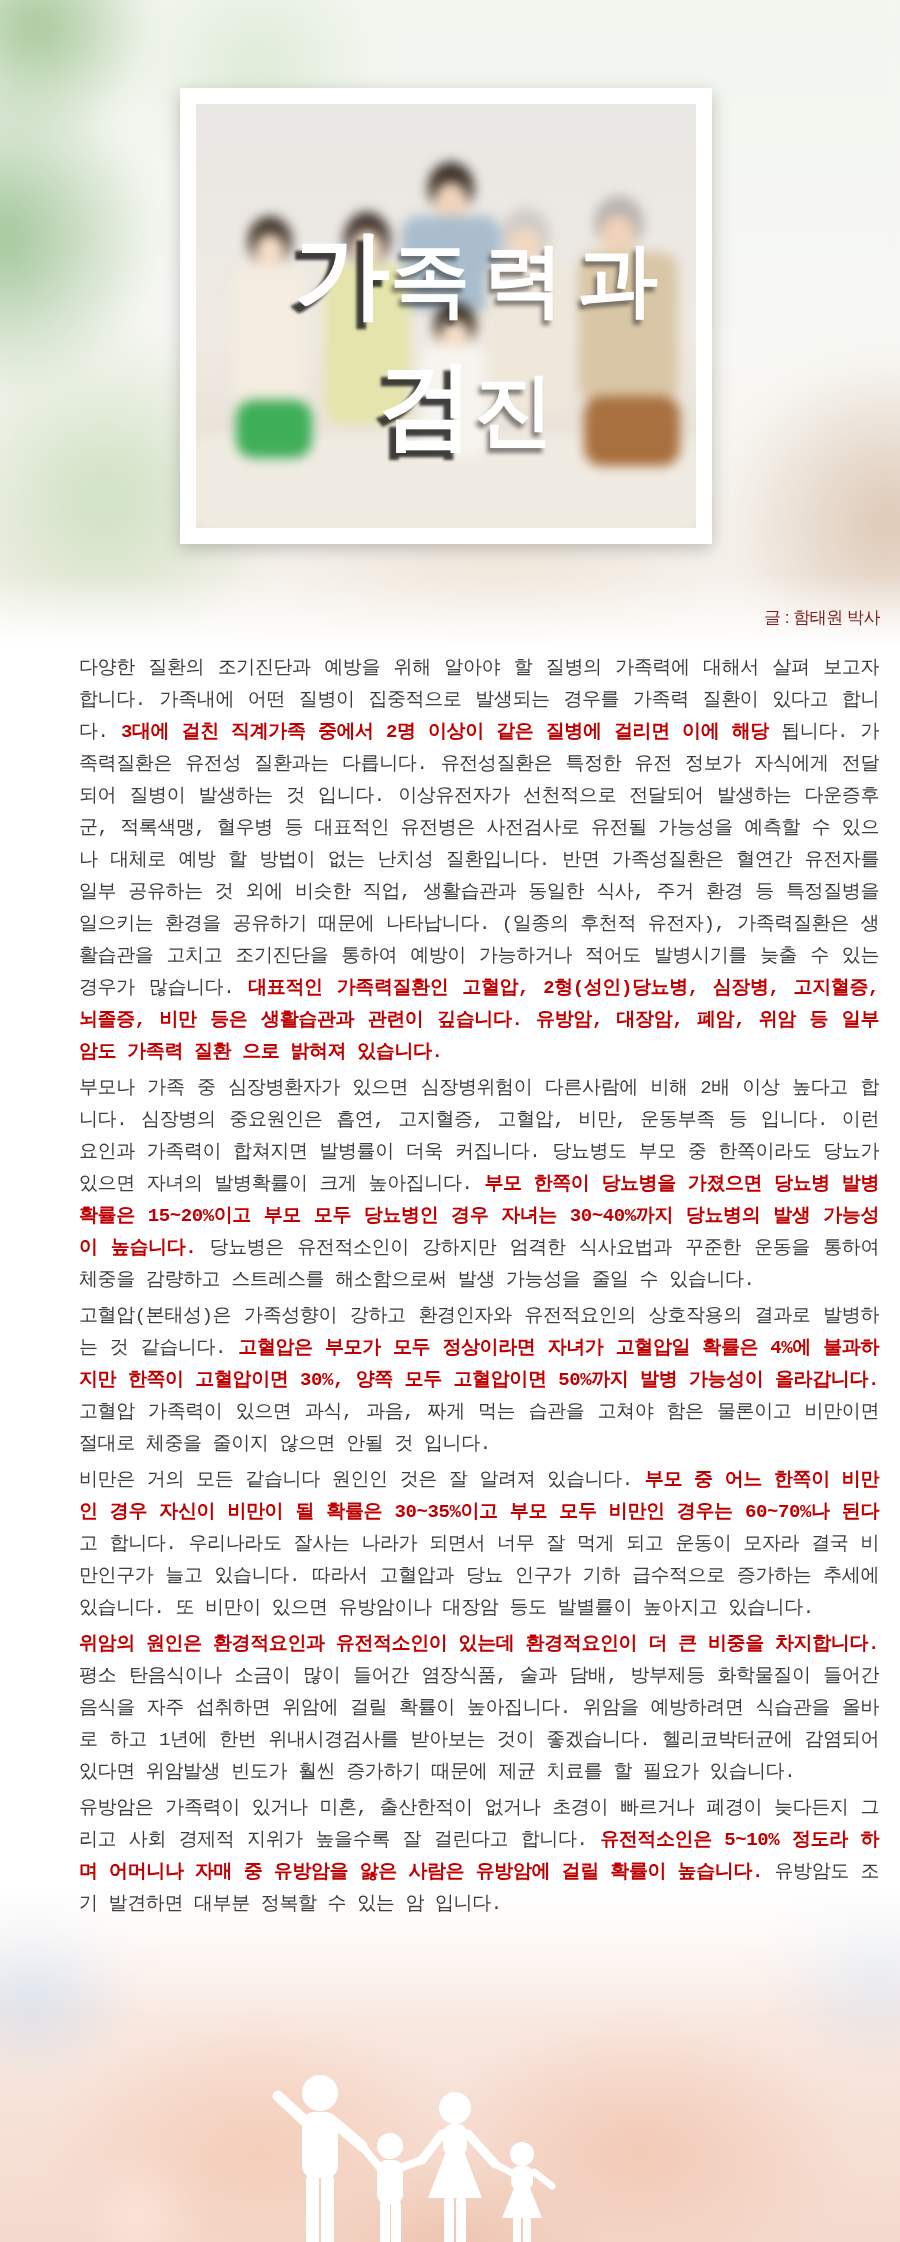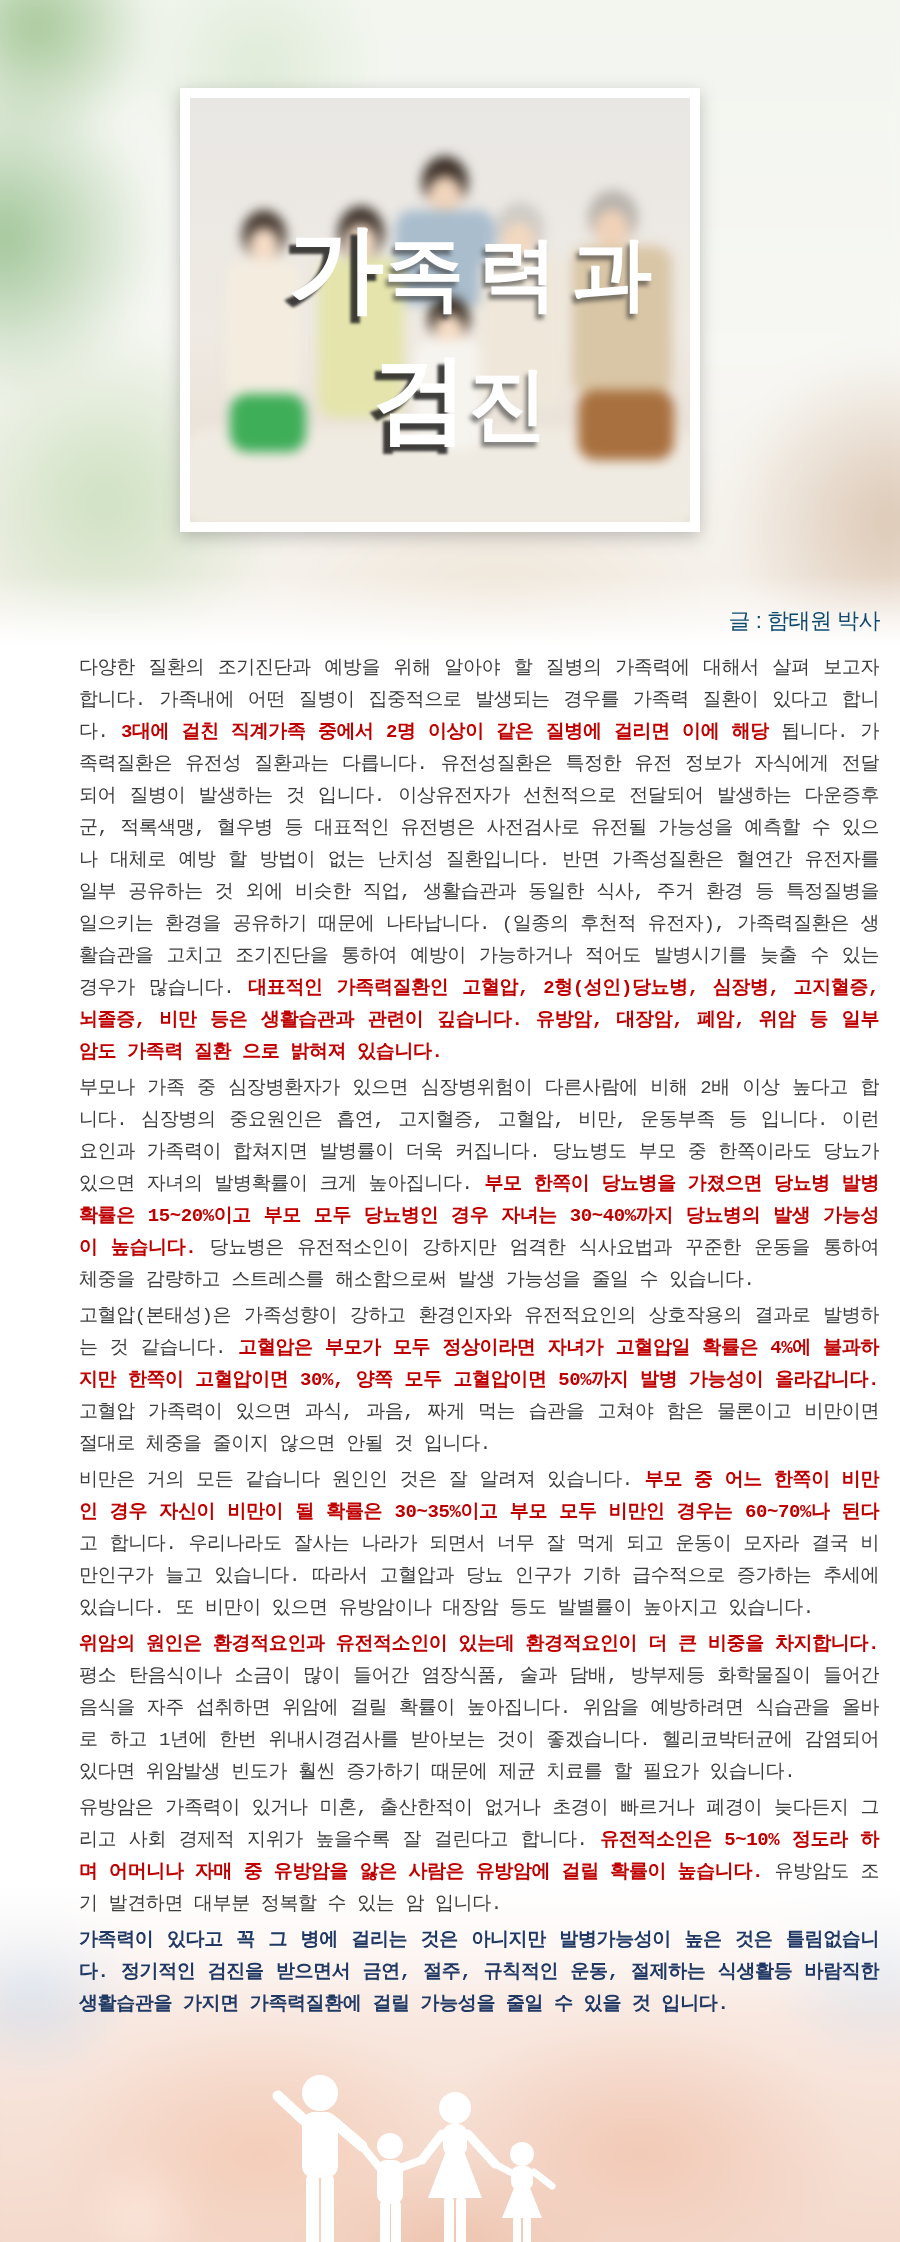--- a/index.html
+++ b/index.html
@@ -16,39 +16,39 @@
       radial-gradient(circle 180px at 30% 14%,rgba(205,225,195,.55), rgba(205,225,195,0) 70%),
       radial-gradient(circle 240px at 96% 78%,rgba(200,165,135,.55), rgba(200,165,135,0) 70%),
       radial-gradient(circle 320px at 55% 95%,rgba(238,228,214,.9),  rgba(238,228,214,0) 75%),
       linear-gradient(180deg,#f2f6ef 0%,#f7f7f3 55%,#f5efe8 100%);
     filter:blur(16px);}
   .hero-fade{position:absolute;left:0;bottom:0;width:100%;height:70px;
     background:linear-gradient(rgba(255,255,255,0),#ffffff);}
 
   
   .photo-frame{position:absolute;left:180px;top:88px;width:500px;height:424px;
-    background:#ffffff;padding:10px;box-shadow:0 5px 16px rgba(90,90,90,.35);}
+    background:#ffffff;padding:16px;box-shadow:0 5px 16px rgba(90,90,90,.35);}
   .photo{position:relative;width:500px;height:424px;overflow:hidden;
     background:linear-gradient(180deg,#e9e7e4 0%,#efeae3 55%,#e6dcd1 100%);}
   .photo-blobs{position:absolute;inset:0;filter:blur(6px);}
   .blob{position:absolute;border-radius:50%;}
   .b-rect{position:absolute;border-radius:18px;}
   .sofa{position:absolute;left:-10px;top:330px;width:520px;height:100px;background:#f0ebe2;border-radius:30px;}
 
   
   .photo-title{position:absolute;left:0;top:0;width:100%;color:#ffffff;line-height:1;}
   .t-line{position:absolute;white-space:nowrap;}
   .t1{left:98px;top:122px;}
   .t2{left:182px;top:252px;}
   .t-big{font-size:96px;font-weight:bold;letter-spacing:0;
     text-shadow:-7px 7px 3px rgba(30,30,30,.85);}
   .t-rest{font-size:80px;font-weight:600;letter-spacing:14px;
     text-shadow:-3px 5px 4px rgba(55,55,55,.6);}
 
-  .byline{position:absolute;right:20px;top:606px;font-size:22px;color:#0c4a6e;letter-spacing:-0.5px;}
+  .byline{position:absolute;right:20px;top:606px;font-size:17px;color:#7f1d1d;letter-spacing:-0.5px;}
 
   
   .hands{position:absolute;left:0;top:1885px;width:900px;height:357px;overflow:hidden;}
   .hands-bg{position:absolute;left:-25px;top:-25px;width:950px;height:407px;
     background:
       radial-gradient(ellipse 300px 190px at 30% 72%, #f4cdb9, rgba(244,205,185,0) 72%),
       radial-gradient(ellipse 300px 190px at 70% 72%, #f2c9b6, rgba(242,201,182,0) 72%),
       radial-gradient(ellipse 220px 120px at 50% 95%, #eec3ae, rgba(238,195,174,0) 75%),
       radial-gradient(circle 150px at 6% 30%,  rgba(208,222,238,.8), rgba(208,222,238,0) 70%),
       radial-gradient(circle 160px at 95% 25%, rgba(214,226,240,.7), rgba(214,226,240,0) 70%),
@@ -164,16 +164,15 @@
     <div class="hands-fade"></div>
   </div>
 
   <div class="article">
       <p><span class="seg-normal">다양한 질환의 조기진단과 예방을 위해 알아야 할 질병의 가족력에 대해서 살펴 보고자 합니다. 가족내에 어떤 질병이 집중적으로 발생되는 경우를 가족력 질환이 있다고 합니다. </span><span class="seg-red">3대에 걸친 직계가족 중에서 2명 이상이 같은 질병에 걸리면 이에 해당</span><span class="seg-normal"> 됩니다. 가족력질환은 유전성 질환과는 다릅니다. 유전성질환은 특정한 유전 정보가 자식에게 전달 되어 질병이 발생하는 것 입니다. 이상유전자가 선천적으로 전달되어 발생하는 다운증후군, 적록색맹, 혈우병 등 대표적인 유전병은 사전검사로 유전될 가능성을 예측할 수 있으나 대체로 예방 할 방법이 없는 난치성 질환입니다. 반면 가족성질환은 혈연간 유전자를 일부 공유하는 것 외에 비슷한 직업, 생활습관과 동일한 식사, 주거 환경 등 특정질병을 일으키는 환경을 공유하기 때문에 나타납니다. (일종의 후천적 유전자), 가족력질환은 생활습관을 고치고 조기진단을 통하여 예방이 가능하거나 적어도 발병시기를 늦출 수 있는 경우가 많습니다. </span><span class="seg-red">대표적인 가족력질환인 고혈압, 2형(성인)당뇨병, 심장병, 고지혈증, 뇌졸증, 비만 등은 생활습관과 관련이 깊습니다. 유방암, 대장암, 폐암, 위암 등 일부 암도 가족력 질환 으로 밝혀져 있습니다.</span></p>
       <p><span class="seg-normal">부모나 가족 중 심장병환자가 있으면 심장병위험이 다른사람에 비해 2배 이상 높다고 합니다. 심장병의 중요원인은 흡연, 고지혈증, 고혈압, 비만, 운동부족 등 입니다. 이런 요인과 가족력이 합쳐지면 발병률이 더욱 커집니다. 당뇨병도 부모 중 한쪽이라도 당뇨가 있으면 자녀의 발병확률이 크게 높아집니다. </span><span class="seg-red">부모 한쪽이 당뇨병을 가졌으면 당뇨병 발병확률은 15~20%이고 부모 모두 당뇨병인 경우 자녀는 30~40%까지 당뇨병의 발생 가능성이 높습니다.</span><span class="seg-normal"> 당뇨병은 유전적소인이 강하지만 엄격한 식사요법과 꾸준한 운동을 통하여 체중을 감량하고 스트레스를 해소함으로써 발생 가능성을 줄일 수 있습니다.</span></p>
       <p><span class="seg-normal">고혈압(본태성)은 가족성향이 강하고 환경인자와 유전적요인의 상호작용의 결과로 발병하는 것 같습니다. </span><span class="seg-red">고혈압은 부모가 모두 정상이라면 자녀가 고혈압일 확률은 4%에 불과하지만 한쪽이 고혈압이면 30%, 양쪽 모두 고혈압이면 50%까지 발병 가능성이 올라갑니다.</span><span class="seg-normal"> 고혈압 가족력이 있으면 과식, 과음, 짜게 먹는 습관을 고쳐야 함은 물론이고 비만이면 절대로 체중을 줄이지 않으면 안될 것 입니다.</span></p>
       <p><span class="seg-normal">비만은 거의 모든 같습니다 원인인 것은 잘 알려져 있습니다. </span><span class="seg-red">부모 중 어느 한쪽이 비만인 경우 자신이 비만이 될 확률은 30~35%이고 부모 모두 비만인 경우는 60~70%나 된다</span><span class="seg-normal">고 합니다. 우리나라도 잘사는 나라가 되면서 너무 잘 먹게 되고 운동이 모자라 결국 비만인구가 늘고 있습니다. 따라서 고혈압과 당뇨 인구가 기하 급수적으로 증가하는 추세에 있습니다. 또 비만이 있으면 유방암이나 대장암 등도 발별률이 높아지고 있습니다.</span></p>
       <p><span class="seg-red">위암의 원인은 환경적요인과 유전적소인이 있는데 환경적요인이 더 큰 비중을 차지합니다.</span><span class="seg-normal"> 평소 탄음식이나 소금이 많이 들어간 염장식품, 술과 담배, 방부제등 화학물질이 들어간 음식을 자주 섭취하면 위암에 걸릴 확률이 높아집니다. 위암을 예방하려면 식습관을 올바로 하고 1년에 한번 위내시경검사를 받아보는 것이 좋겠습니다. 헬리코박터균에 감염되어 있다면 위암발생 빈도가 훨씬 증가하기 때문에 제균 치료를 할 필요가 있습니다.</span></p>
       <p><span class="seg-normal">유방암은 가족력이 있거나 미혼, 출산한적이 없거나 초경이 빠르거나 폐경이 늦다든지 그리고 사회 경제적 지위가 높을수록 잘 걸린다고 합니다. </span><span class="seg-red">유전적소인은 5~10% 정도라 하며 어머니나 자매 중 유방암을 앓은 사람은 유방암에 걸릴 확률이 높습니다.</span><span class="seg-normal"> 유방암도 조기 발견하면 대부분 정복할 수 있는 암 입니다.</span></p>
-      <p><span class="seg-navy">가족력이 있다고 꼭 그 병에 걸리는 것은 아니지만 발병가능성이 높은 것은 틀림없습니다. 정기적인 검진을 받으면서 금연, 절주, 규칙적인 운동, 절제하는 식생활등 바람직한 생활습관을 가지면 가족력질환에 걸릴 가능성을 줄일 수 있을 것 입니다.</span></p>
     </div>
 
 </div>
 
 </body></html>

